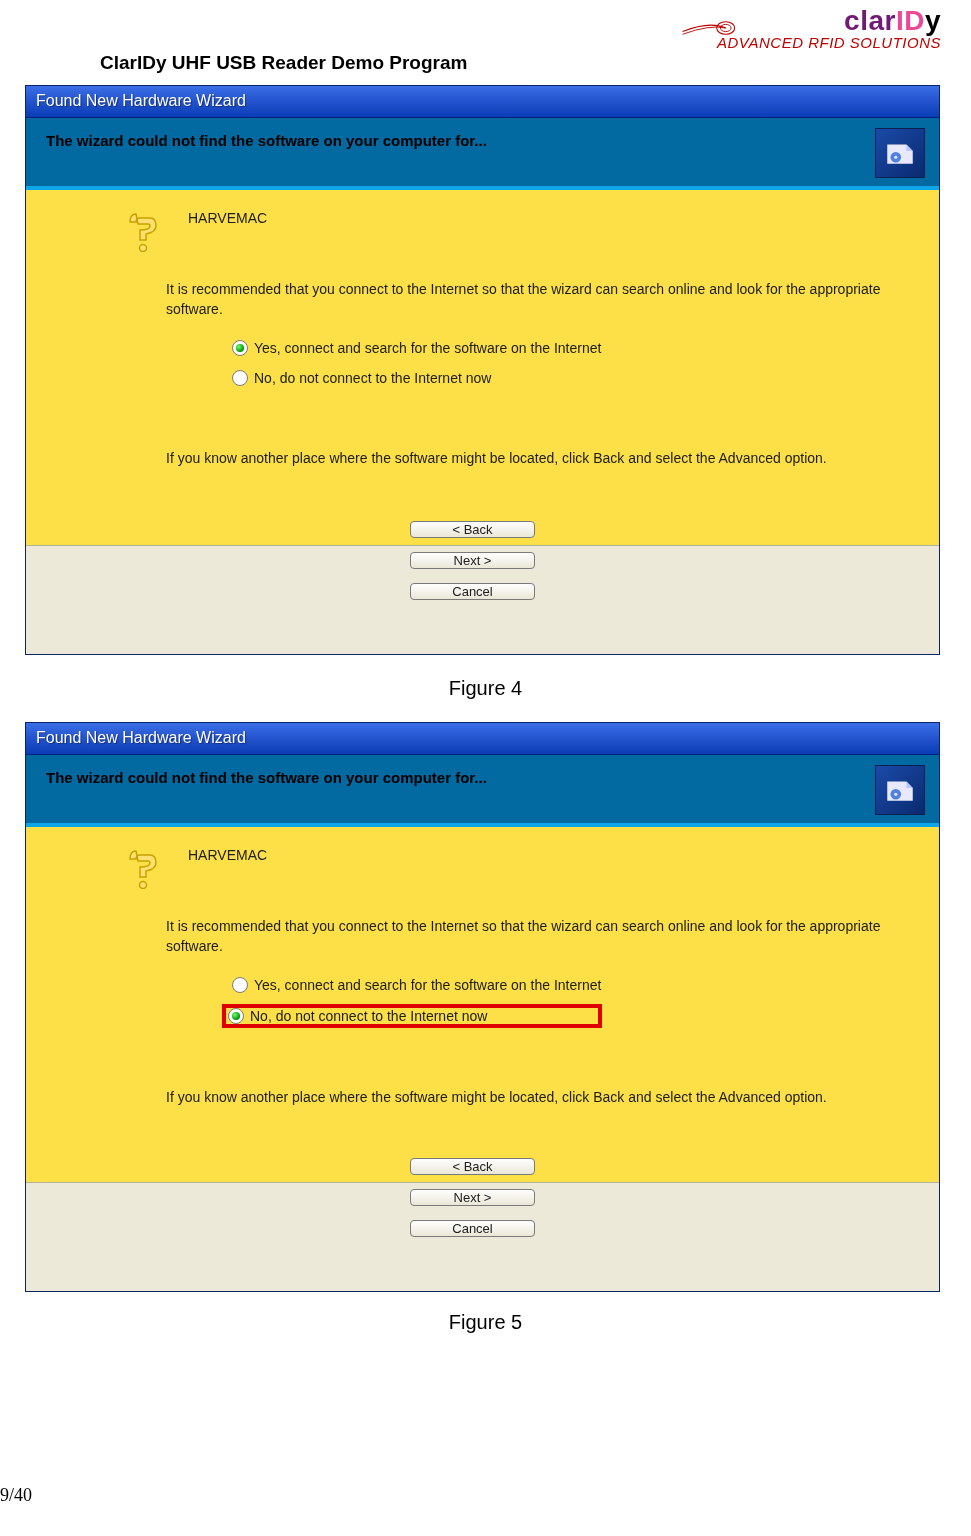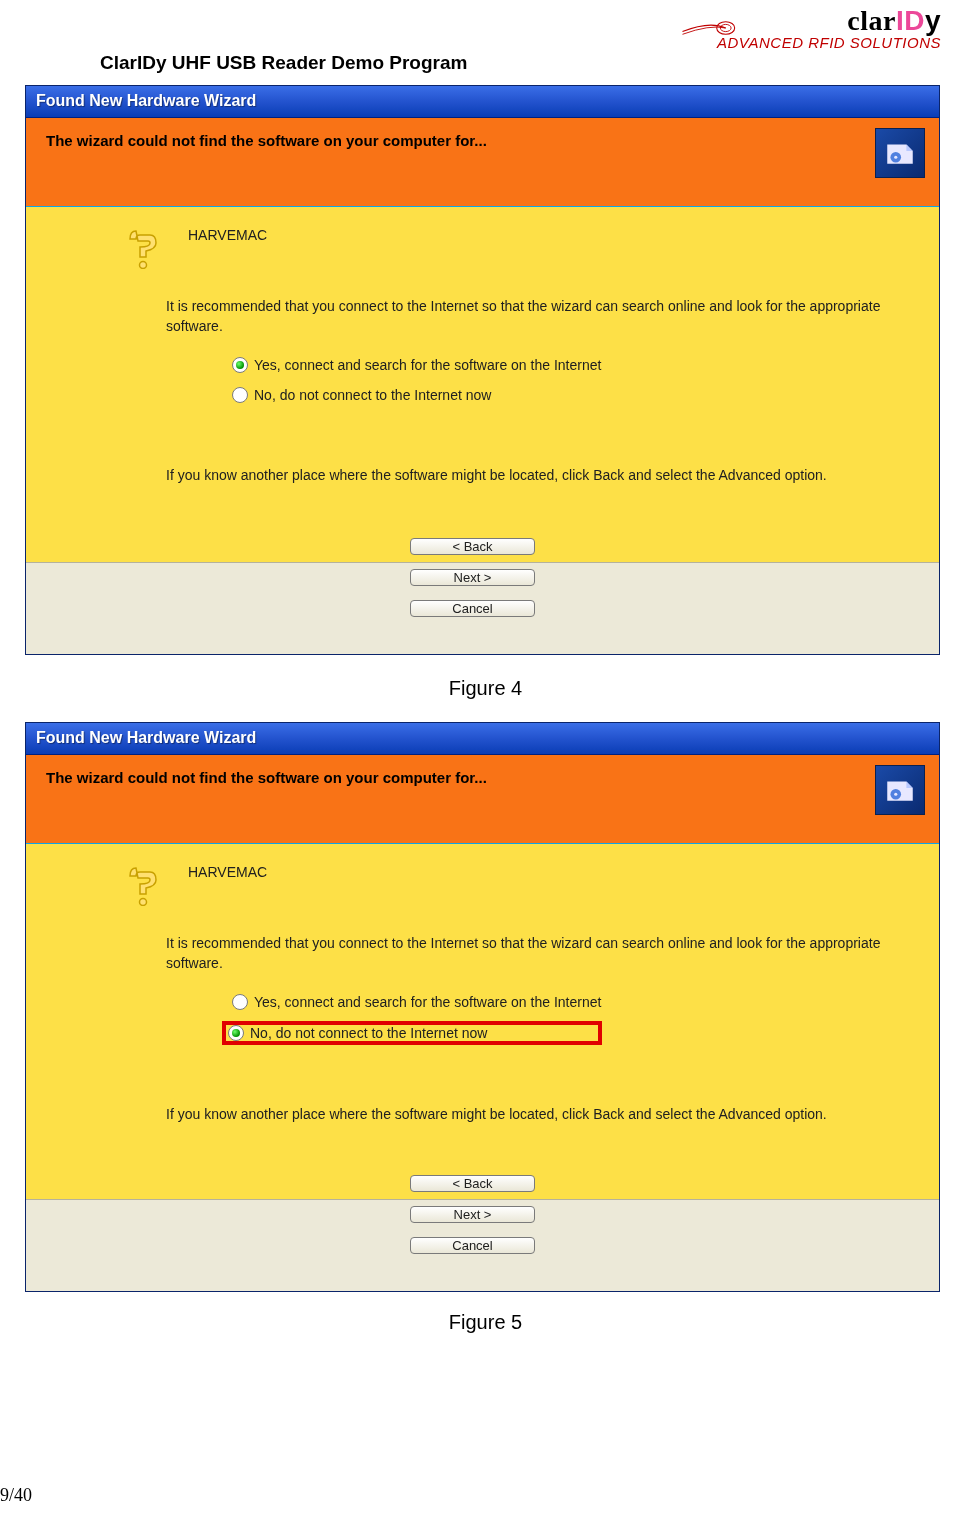--- a/index.html
+++ b/index.html
@@ -15,21 +15,21 @@
     position: absolute;
     top: 5px;
     right: 30px;
     text-align: right;
   }
   .logo-main {
     font-size: 28px;
     font-weight: bold;
     letter-spacing: 0.5px;
   }
-  .logo-main .clar { color: #000000; font-family: Liberation Serif, serif; }
+  .logo-main .clar { color: #701a75; }
   .logo-main .id  { color: #ec4899; }
   .logo-main .y   { color: #000; }
   .logo-sub {
     font-size: 15px;
     font-style: italic;
     color: #c00000;
     letter-spacing: 0.5px;
     margin-top: -3px;
   }
   .logo-swoosh {
@@ -55,31 +55,31 @@
     background: #ece9d8;
   }
   .dialog.first { top: 85px; height: 570px; }
   .dialog.second { top: 722px; height: 570px; }
 
   .titlebar {
     height: 32px;
     background: linear-gradient(to bottom, #3a6ee7 0%, #2353ce 50%, #0a3db5 100%);
     color: #fff;
     font-family: "Trebuchet MS", Arial, sans-serif;
-    font-weight: bold;
+    font-weight: normal;
     font-size: 16px;
     padding: 6px 10px;
     text-shadow: 1px 1px 1px rgba(0,0,0,0.4);
     border-bottom: 1px solid #002080;
   }
 
   .header-panel {
-    background: #f97316;
-    height: 89px;
-    border-bottom: 1px solid #0ea5e9;
+    background: #0369a1;
+    height: 72px;
+    border-bottom: 4px solid #0ea5e9;
     position: relative;
     padding: 14px 20px;
   }
   .header-panel .heading {
     font-family: Tahoma, Arial, sans-serif;
     font-size: 15px;
     font-weight: bold;
     color: #000;
   }
   .header-icon {

